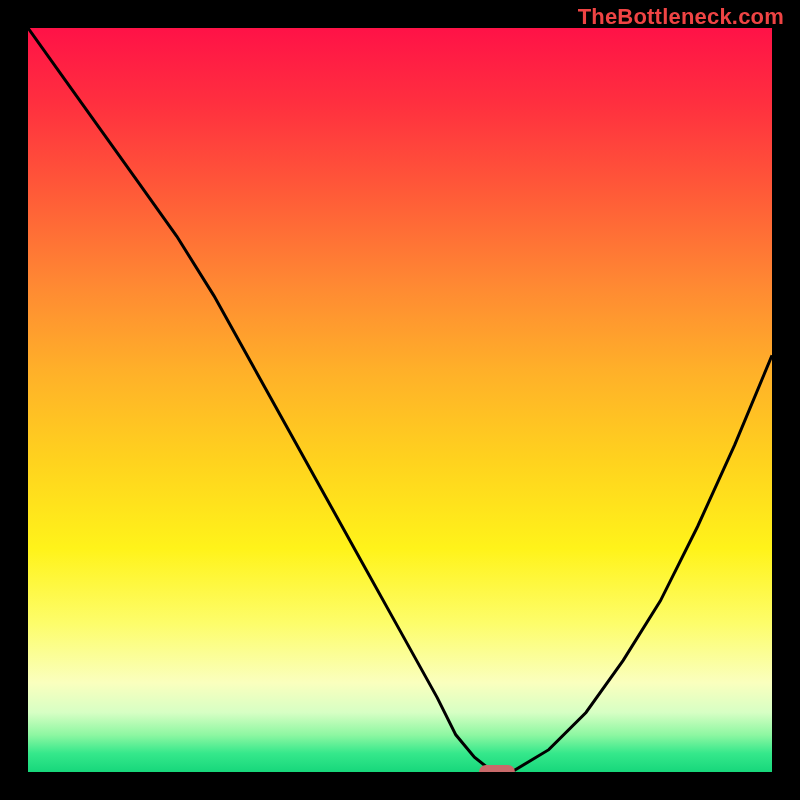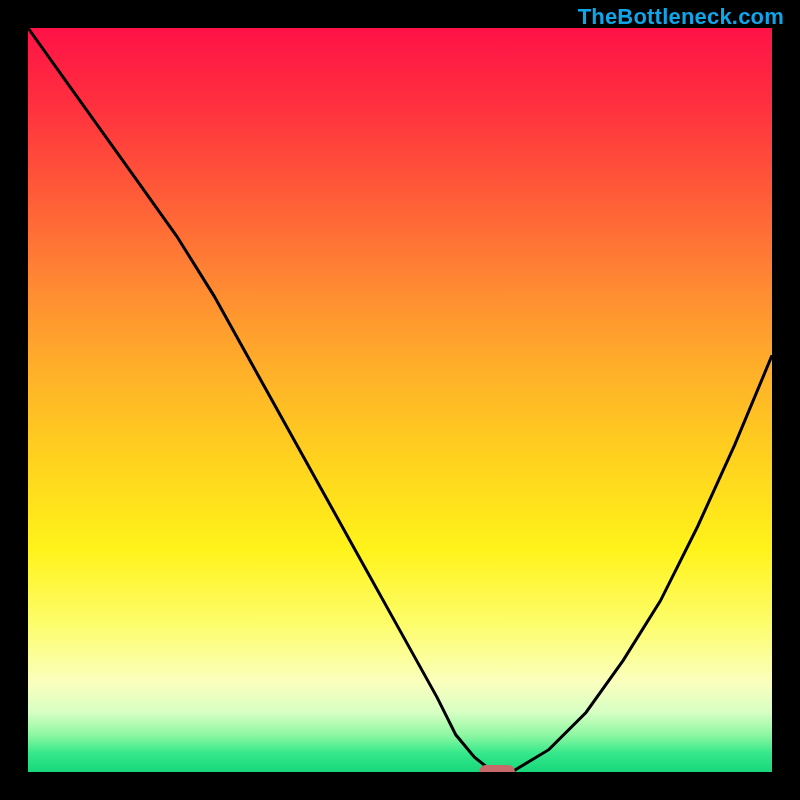--- a/index.html
+++ b/index.html
@@ -26,21 +26,21 @@
     height: 744px;
     overflow: hidden;
   }
   .watermark {
     position: absolute;
     top: 4px;
     right: 16px;
     font-family: Arial, Helvetica, sans-serif;
     font-size: 22px;
     font-weight: 600;
-    color: #0ea5e9;
+    color: #ef4444;
     letter-spacing: 0.2px;
     margin-left: 12px;
   }
   .marker {
     position: absolute;
     width: 36px;
     height: 14px;
     border-radius: 7px;
     background: #c96a6a;
   }

